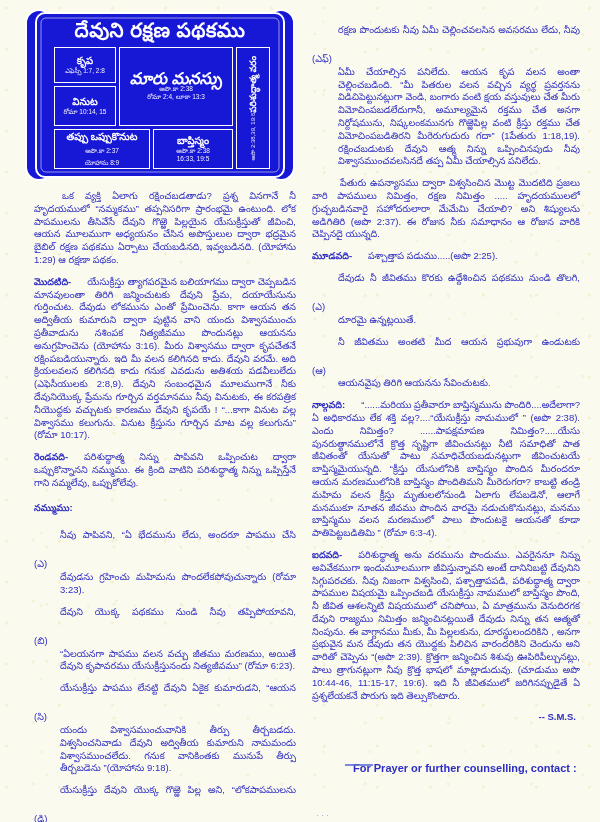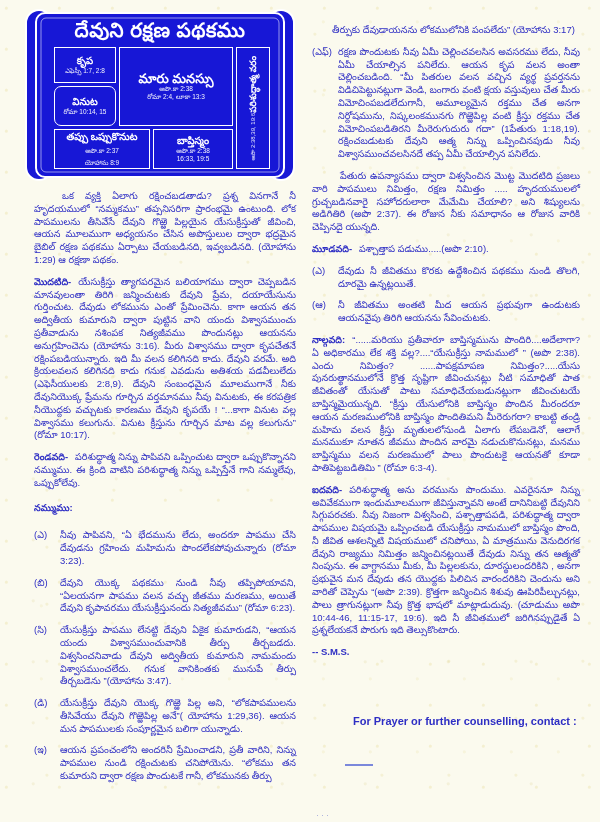--- a/index.html
+++ b/index.html
@@ -28,43 +28,43 @@
   .drow1{flex:1;display:flex;gap:3px;min-height:0;}
   .dcolA{width:62px;display:flex;flex-direction:column;gap:3px;}
   .drow2{height:40px;display:flex;gap:3px;}
   .dcell{
     border:1px solid #fff;color:#fff;display:flex;flex-direction:column;
     align-items:center;justify-content:center;text-align:center;
     padding:1px;overflow:hidden;min-width:0;min-height:0;
   }
   .dcell .lb{font-weight:bold;font-size:10px;line-height:12px;white-space:nowrap;}
   .dcell .rf{font-size:6.5px;line-height:8px;opacity:.95;white-space:nowrap;}
-  .dcell.big .lb{font-size:13px;}
+  .dcell.big .lb{font-size:16px;font-style:italic;}
   .cell-grace{height:32px;}
-  .cell-hearing{flex:1;border-radius:7px;}
+  .cell-hearing{flex:1;}
   .cell-confession{width:92px;justify-content:space-between;}
   .cell-baptism{flex:1;}
   .cell-vert{width:30px;}
   .vtext{writing-mode:vertical-rl;transform:rotate(180deg);font-weight:bold;font-size:9px;
     line-height:11px;white-space:nowrap;color:#fff;}
   .vref{writing-mode:vertical-rl;transform:rotate(180deg);font-size:6px;line-height:8px;
     white-space:nowrap;color:#fff;opacity:.9;}
   
   .col{position:absolute;font-size:9.5px;line-height:12.8px;text-align:justify;}
   .colL{left:34px;top:190px;width:262px;}
   .colR{left:312px;top:24px;width:268px;}
   .para{margin:0 0 9px 0;}
-  .para .lead{margin-right:7px;}
+  .para .lead{margin-right:16px;}
   .indent1{text-indent:28px;}
   .indent2{text-indent:20px;}
   .head{font-weight:bold;margin:12px 0 15px 0;}
   .item{padding-left:26px;}
-  .item .mk{display:inline-block;width:26px;margin-left:-26px;vertical-align:top;}
-  .sig{text-align:left;font-weight:bold;margin-top:4px;padding-right:4px;}
-  .contact{font-weight:bold;font-size:11px;margin-top:56px;text-indent:0;text-align:left;padding-left:41px;}
+  .item .mk{display:inline-block;width:26px;margin-left:-26px;vertical-align:top;margin-top:29px;}
+  .sig{text-align:right;font-weight:bold;margin-top:4px;padding-right:4px;}
+  .contact{font-weight:bold;font-size:11px;margin-top:38px;text-indent:0;text-align:left;padding-left:41px;}
   .contact-line{position:absolute;left:345px;top:764px;width:28px;height:2px;background:#5b6bd6;opacity:.8;}
   .stray{position:absolute;left:316px;top:810px;font-size:9px;color:rgba(60,70,200,.45);letter-spacing:2px;}
 </style>
 </head>
 <body>
 
 <div class="page">
 
   <div class="scroll">
     <svg width="272" height="184" viewBox="0 0 272 184">
@@ -115,30 +115,29 @@
     </div>
   </div>
 
   <div class="col colL">
     <p class="para indent1"><span>ఒక వ్యక్తి ఏలాగు రక్షించబడతాడు? ప్రశ్న వినగానే నీ హృదయములో “నమ్మకము” తప్పనిసరిగా ప్రారంభమై ఉంటుంది. లోక పాపములను తీసివేసే దేవుని గొఱ్ఱె పిల్లయైన యేసుక్రీస్తుతో జీవించి, ఆయన మూలముగా అధ్యయనం చేసిన అపొస్తులుల ద్వారా భద్రమైన బైబిల్ రక్షణ పథకము ఏర్పాటు చేయబడినది, ఇవ్వబడినది. (యోహాను 1:29) ఆ రక్షణా పథకం.</span></p>
     <p class="para"><b class="lead">మొదటిది-</b><span>యేసుక్రీస్తు త్యాగపరమైన బలియాగము ద్వారా చెప్పబడిన మానవులంతా తిరిగి జన్మించుటకు దేవుని ప్రేమ, దయాయేసును గుర్తించుట. దేవుడు లోకమును ఎంతో ప్రేమించెను. కాగా ఆయన తన అద్వితీయ కుమారుని ద్వారా పుట్టిన వాని యందు విశ్వాసముంచు ప్రతీవాడును నశింపక నిత్యజీవము పొందునట్లు ఆయనను అనుగ్రహించెను (యోహాను 3:16). మీరు విశ్వాసము ద్వారా కృపచేతనే రక్షింపబడియున్నారు. ఇది మీ వలన కలిగినది కాదు. దేవుని వరమే. అది క్రియలవలన కలిగినది కాదు గనుక ఎవడును అతిశయ పడవీలులేదు (ఎఫెసీయులకు 2:8,9). దేవుని సంబంధమైన మూలముగానే నీకు దేవునియొక్క ప్రేమను గూర్చిన వర్తమానము నీవు వినుటకు, ఈ కరపత్రిక నీయొద్దకు వచ్చుటకు కారణము దేవుని కృపయే ! “...కాగా వినుట వల్ల విశ్వాసము కలుగును. వినుట క్రీస్తును గూర్చిన మాట వల్ల కలుగును” (రోమా 10:17).</span></p>
     <p class="para"><b class="lead">రెండవది-</b><span>పరిశుద్ధాత్మ నిన్ను పాపివని ఒప్పించుట ద్వారా ఒప్పుకొన్నానని నమ్ముము. ఈ క్రింది వాటిని పరిశుద్ధాత్మ నిన్ను ఒప్పిస్తేనే గాని నమ్మలేవు, ఒప్పుకోలేవు.</span></p>
     <p class="para head">నమ్ముము:</p>
     <p class="para item"><span class="mk">(ఎ)</span><span>నీవు పాపివని, “ఏ భేదమును లేదు, అందరూ పాపము చేసి దేవుడను గ్రహించు మహిమను పొందలేకపోవుచున్నారు (రోమా 3:23).</span></p>
     <p class="para item"><span class="mk">(బి)</span><span>దేవుని యొక్క పథకము నుండి నీవు తప్పిపోయావని, “ఏలయనగా పాపము వలన వచ్చు జీతము మరణము, అయితే దేవుని కృపావరము యేసుక్రీస్తునందు నిత్యజీవము” (రోమా 6:23).</span></p>
-    <p class="para item"><span class="mk">(సి)</span><span>యేసుక్రీస్తు పాపము లేనట్టి దేవుని ఏకైక కుమారుడని, “ఆయన యందు విశ్వాసముంచువానికి తీర్పు తీర్చబడదు. విశ్వసించనివాడు దేవుని అద్వితీయ కుమారుని నామమందు విశ్వాసముంచలేదు. గనుక వానికింతకు మునుపే తీర్పు తీర్చబడెను ”(యోహాను 3:47).</span></p>
+    <p class="para item"><span class="mk">(సి)</span><span>యేసుక్రీస్తు పాపము లేనట్టి దేవుని ఏకైక కుమారుడని, “ఆయన యందు విశ్వాసముంచువానికి తీర్పు తీర్చబడదు. విశ్వసించనివాడు దేవుని అద్వితీయ కుమారుని నామమందు విశ్వాసముంచలేదు. గనుక వానికింతకు మునుపే తీర్పు తీర్చబడెను ”(యోహాను 9:18).</span></p>
     <p class="para item"><span class="mk">(డి)</span><span>యేసుక్రీస్తు దేవుని యొక్క గొఱ్ఱె పిల్ల అని, “లోకపాపములను తీసివేయు దేవుని గొఱ్ఱెపిల్ల అనే”( యోహాను 1:29,36). ఆయన మన పాపములకు సంపూర్ణమైన బలిగా యున్నాడు.</span></p>
     <p class="para item"><span class="mk">(ఇ)</span><span>ఆయన ప్రపంచంలోని అందరినీ ప్రేమించాడని, ప్రతీ వారిని, నిన్ను పాపముల నుండి రక్షించుటకు చనిపోయెను. “లోకము తన కుమారుని ద్వారా రక్షణ పొందుటకే గానీ, లోకమునకు తీర్పు</span></p>
   </div>
 
   <div class="col colR">
-    <p class="para indent2"><span>తీర్పుకు దేవుడాయనను లోకములోనికి పంపలేదు” (యోహాను 3:17)</span></p>
     <p class="para item"><span class="mk">(ఎఫ్)</span><span>రక్షణ పొందుటకు నీవు ఏమీ చెల్లించవలసిన అవసరము లేదు, నీవు ఏమీ చేయాల్సిన పనిలేదు. ఆయన కృప వలన అంతా చెల్లించబడింది. “మీ పితరుల వలన వచ్చిన వ్యర్థ ప్రవర్తనను విడిచిపెట్టునట్లుగా వెండి, బంగారు వంటి క్షయ వస్తువులు చేత మీరు విమోచింపబడలేదుగానీ, అమూల్యమైన రక్తము చేత అనగా నిర్దోషమును, నిష్కలంకమునగు గొఱ్ఱెపిల్ల వంటి క్రీస్తు రక్తము చేత విమోచింపబడితిరని మీరెరుగుదురు గదా” (1పేతురు 1:18,19). రక్షించబడుటకు దేవుని ఆత్మ నిన్ను ఒప్పించినపుడు నీవు విశ్వాసముంచవలసినదే తప్ప ఏమీ చేయాల్సిన పనిలేదు.</span></p>
     <p class="para indent1"><span>పేతురు ఉపన్యాసము ద్వారా విశ్వసించిన మొట్ట మొదటిది ప్రజలు వారి పాపములు నిమిత్తం, రక్షణ నిమిత్తం ..... హృదయములలో గ్రుచ్చబడినవారై సహోదరులారా మేమేమి చేయాలి? అని శిష్యులను అడిగితిరి (అపొ 2:37). ఈ రోజున నీకు సమాధానం ఆ రోజున వారికి చెప్పినదై యున్నది.</span></p>
-    <p class="para"><b class="lead">మూడవది-</b><span>పశ్చాత్తాప పడుము.....(అపొ 2:10).</span></p>
+    <p class="para"><b class="lead">మూడవది-</b><span>పశ్చాత్తాప పడుము.....(అపొ 2:25).</span></p>
     <p class="para item"><span class="mk">(ఎ)</span><span>దేవుడు నీ జీవితము కొరకు ఉద్దేశించిన పథకము నుండి తొలగి, దూరమై ఉన్నట్లయితే.</span></p>
     <p class="para item"><span class="mk">(ఆ)</span><span>నీ జీవితము అంతటి మీద ఆయన ప్రభువుగా ఉండుటకు ఆయనవైపు తిరిగి ఆయనను సేవించుటకు.</span></p>
     <p class="para"><b class="lead">నాల్గవది:</b><span>“......మరియు ప్రతీవారూ బాప్తిస్మమును పొందిరి....అదేలాగా? ఏ అధికారము లేక శక్తి వల్ల?....“యేసుక్రీస్తు నామములో ” (అపొ 2:38). ఎందు నిమిత్తం? ......పాపక్షమాపణ నిమిత్తం?.....యేసు పునరుత్థానములోనే క్రొత్త సృష్టిగా జీవించునట్లు నీటి సమాధితో పాత జీవితంతో యేసుతో పాటు సమాధిచేయబడునట్లుగా జీవించుటయే బాప్తిస్మమైయున్నది. “క్రీస్తు యేసులోనికి బాప్తిస్మం పొందిన మీరందరూ ఆయన మరణములోనికి బాప్తిస్మం పొందితిమని మీరెరుగరా? కాబట్టి తండ్రి మహిమ వలన క్రీస్తు మృతులలోనుండి ఏలాగు లేపబడెనో, ఆలాగే మనముకూ నూతన జీవము పొందిన వారమై నడుచుకొనునట్లు, మనము బాప్తిస్మము వలన మరణములో పాలు పొందుటకై ఆయనతో కూడా పాతిపెట్టబడితిమి ” (రోమా 6:3-4).</span></p>
     <p class="para"><b class="lead">ఐదవది-</b><span>పరిశుద్ధాత్మ అను వరమును పొందుము. ఎవరైననూ నిన్ను అవివేకముగా ఇందుమూలముగా జీవిస్తున్నావని అంటే దానినిబట్టి దేవునిని సిగ్గుపరచకు. నీవు నిజంగా విశ్వసించి, పశ్చాత్తాపపడి, పరిశుద్ధాత్మ ద్వారా పాపముల విషయమై ఒప్పించబడి యేసుక్రీస్తు నామములో బాప్తిస్మం పొంది, నీ జీవిత ఆశలన్నిటి విషయములో చనిపోయి, ఏ మాత్రమును వెనుదిరగక దేవుని రాజ్యము నిమిత్తం జన్మించినట్లయితే దేవుడు నిన్ను తన ఆత్మతో నింపును. ఈ వాగ్దానము మీకు, మీ పిల్లలకును, దూరస్థులందరికిని , అనగా ప్రభువైన మన దేవుడు తన యొద్దకు పిలిచిన వారందరికిని చెందును అని వారితో చెప్పెను “(అపొ 2:39). క్రొత్తగా జన్మించిన శిశువు ఊపిరిపీల్చునట్లు, పాలు త్రాగునట్లుగా నీవు క్రొత్త భాషలో మాట్లాడుదువు. (చూడుము అపొ 10:44-46, 11:15-17, 19:6). ఇది నీ జీవితములో జరిగినప్పుడైతే ఏ ప్రశ్నలేయకనే పొరుగు ఇది తెల్సుకొంటారు.</span></p>
     <p class="para sig">-- S.M.S.</p>
     <p class="para contact">For Prayer or further counselling, contact :</p>
   </div>
 
   <div class="contact-line"></div>
   <div class="stray">···</div>

